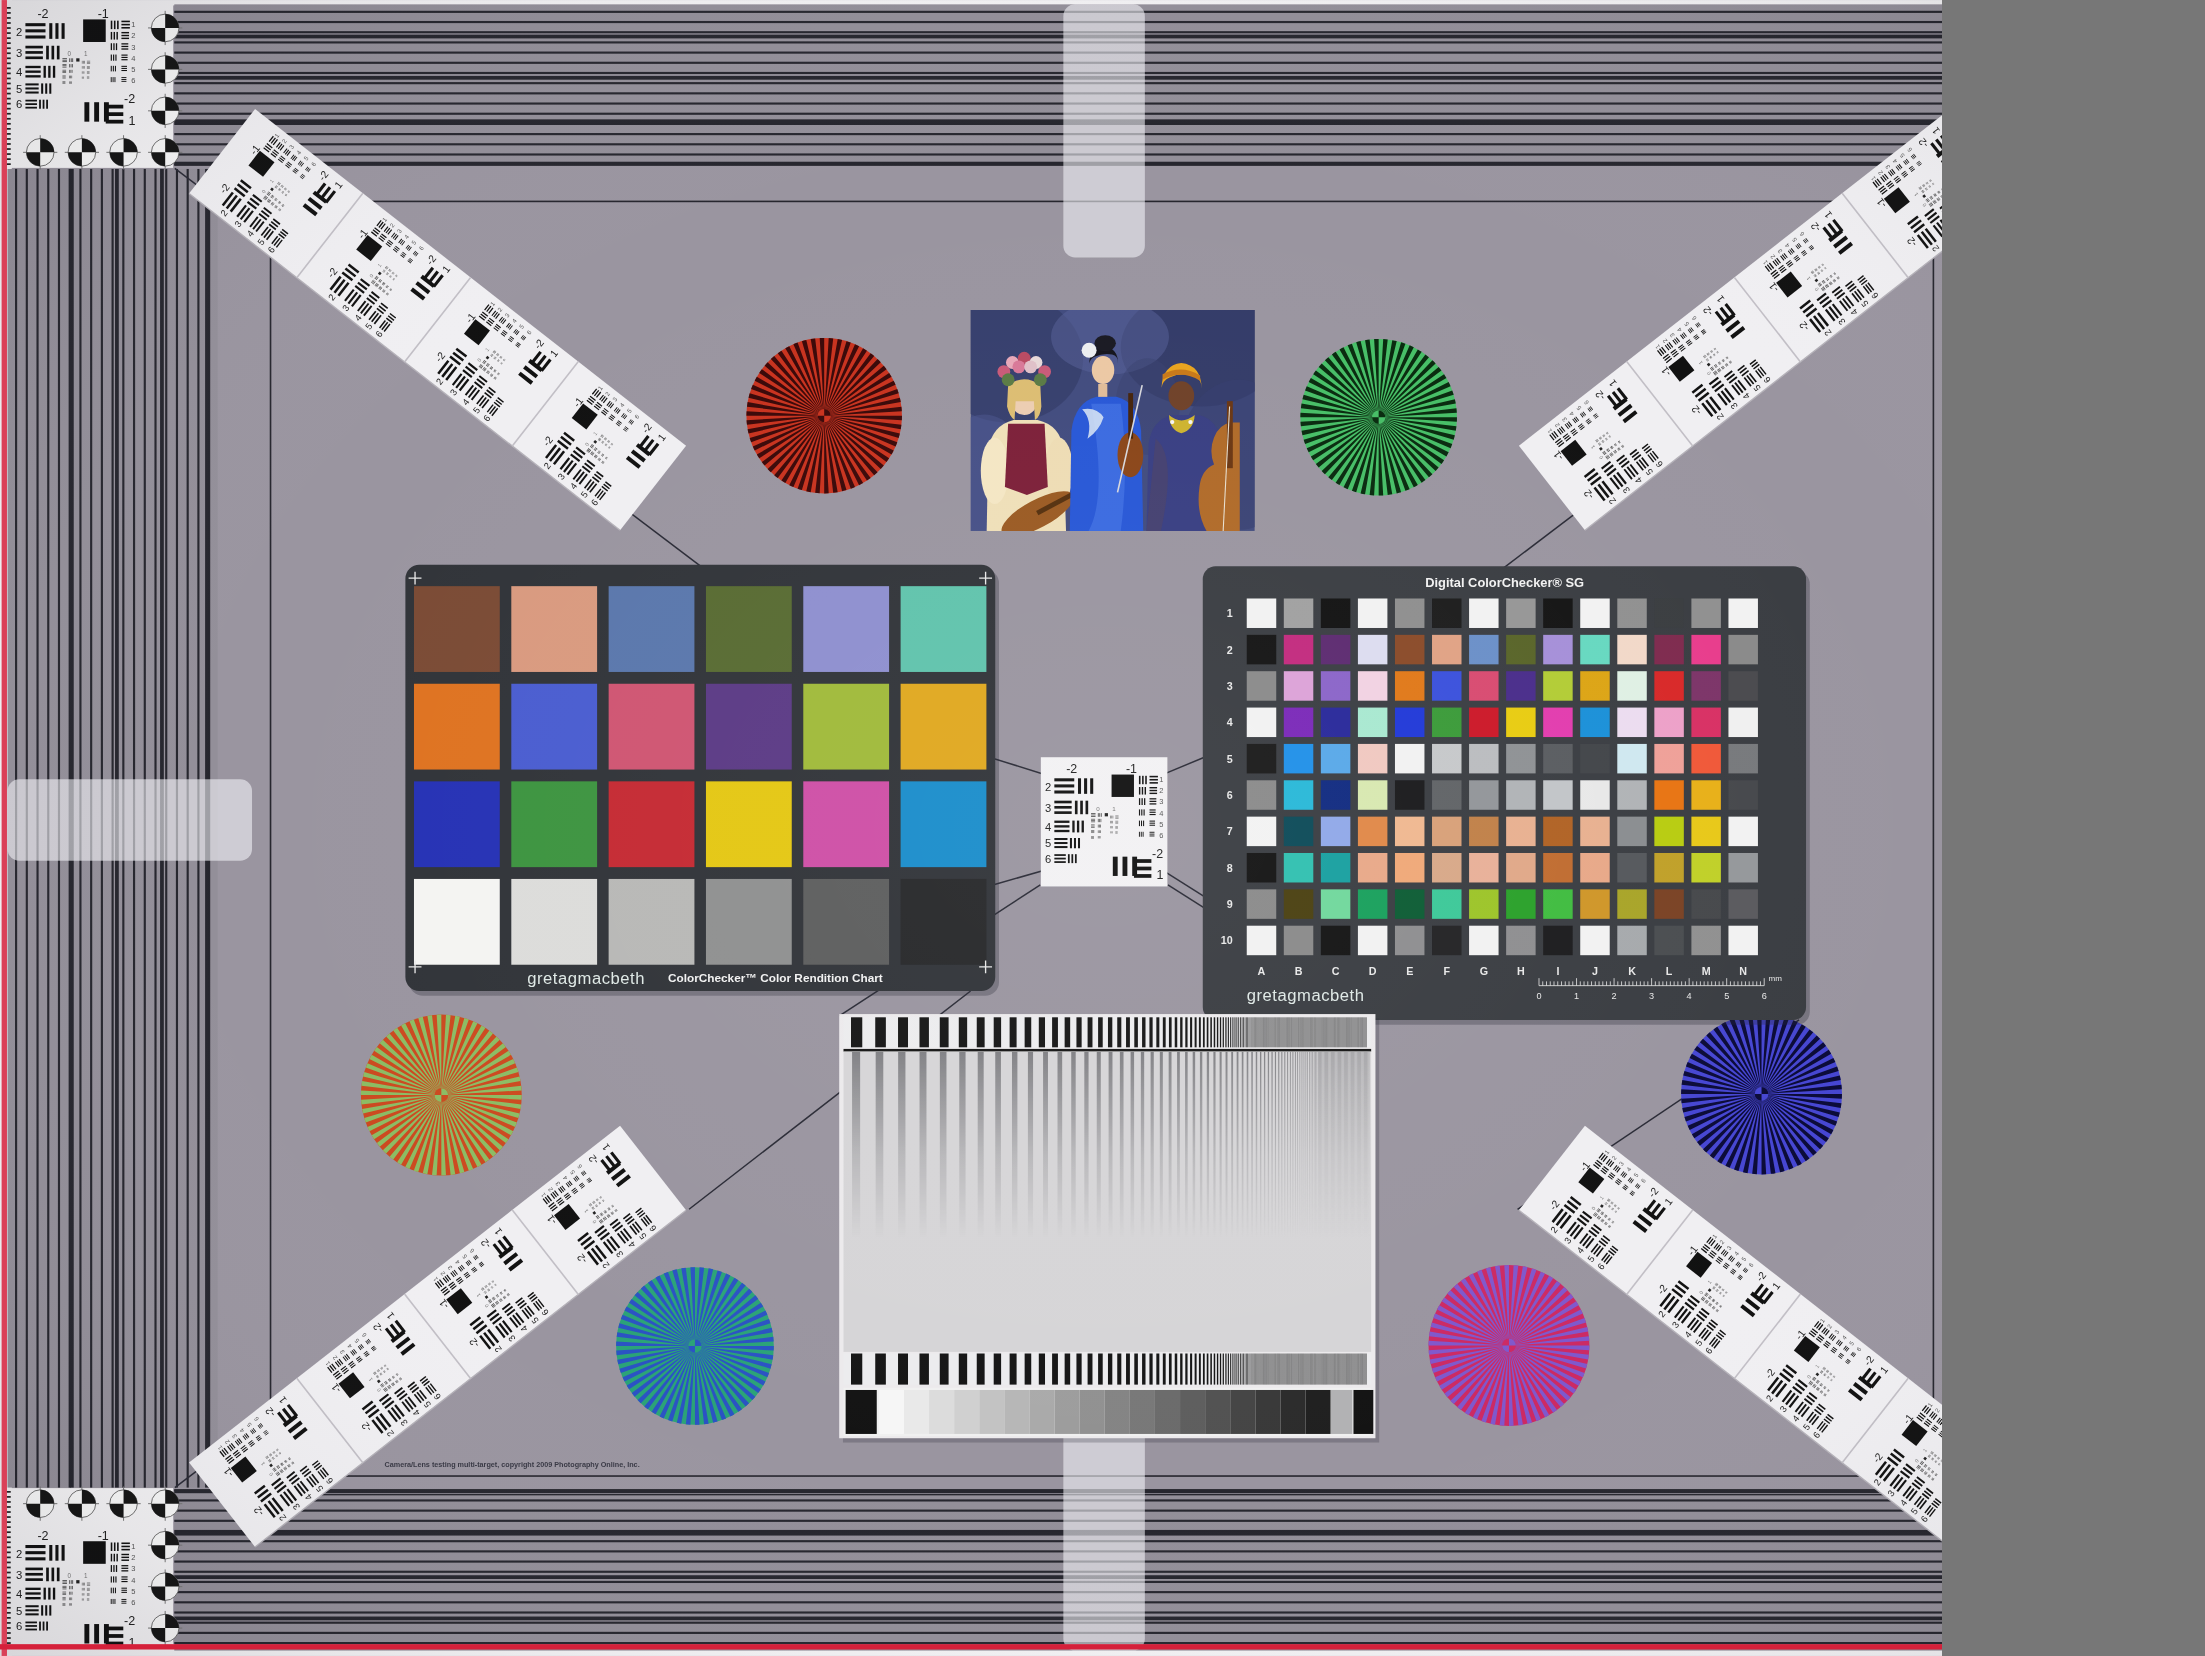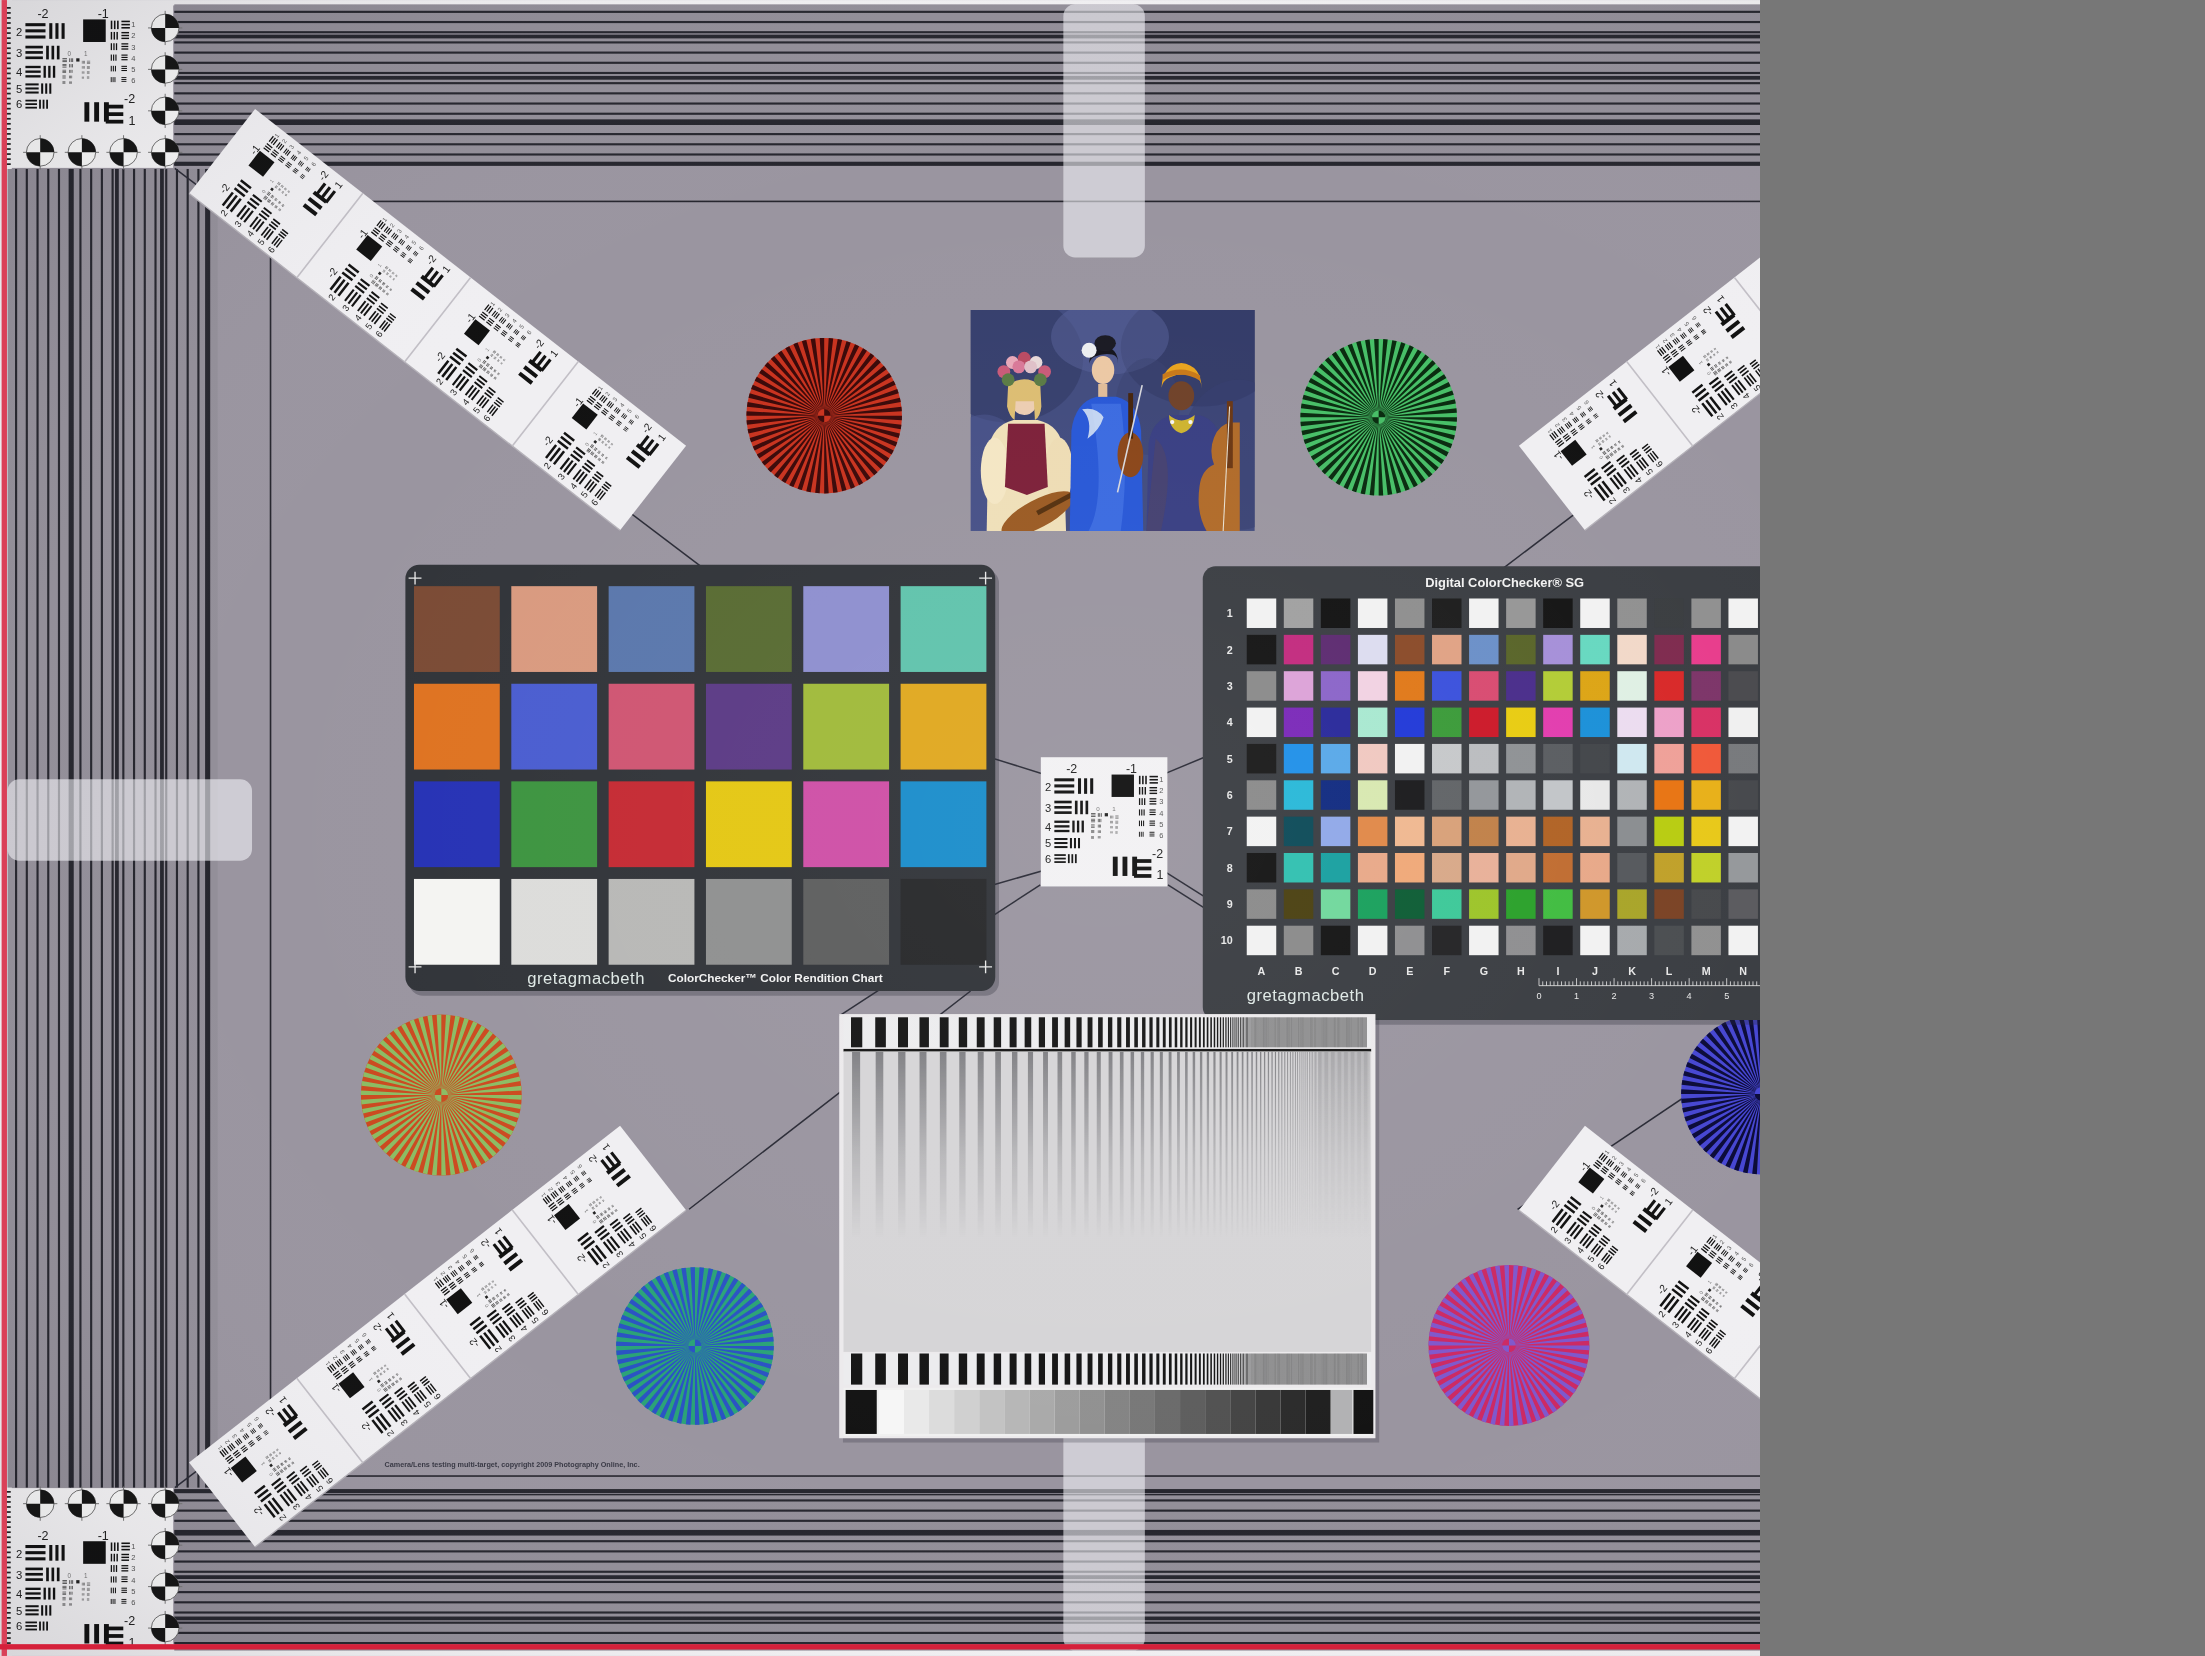--- a/index.html
+++ b/index.html
@@ -1,15 +1,15 @@
 <!DOCTYPE html>
 <html style="font-size:8.6px"><head><meta charset="utf-8">
 <style>
 html,body{margin:0;padding:0;background:#777;}
-#page{position:relative;width:1760px;height:1656px;overflow:hidden;font-family:"Liberation Sans",sans-serif;}
+#page{position:relative;width:1942px;height:1656px;overflow:hidden;font-family:"Liberation Sans",sans-serif;}
 </style></head>
 <body>
 <div id="page">
 <svg width="2205" height="1656" viewBox="0 0 4112 3088" font-family="Liberation Sans,sans-serif">
 <defs>
         <symbol id="usaf" viewBox="0 0 100 100">
           <text x="24" y="11" font-size="10" fill="#222" text-anchor="middle" font-family="Liberation Sans,sans-serif">-2</text>
           <text x="72" y="11" font-size="10" fill="#222" text-anchor="middle" font-family="Liberation Sans,sans-serif">-1</text>
           <text x="5" y="25.0" font-size="9" fill="#222" text-anchor="middle" font-family="Liberation Sans,sans-serif">2</text>
           <rect x="10.00" y="15.00" width="16.00" height="2.45" fill="#111"></rect>

